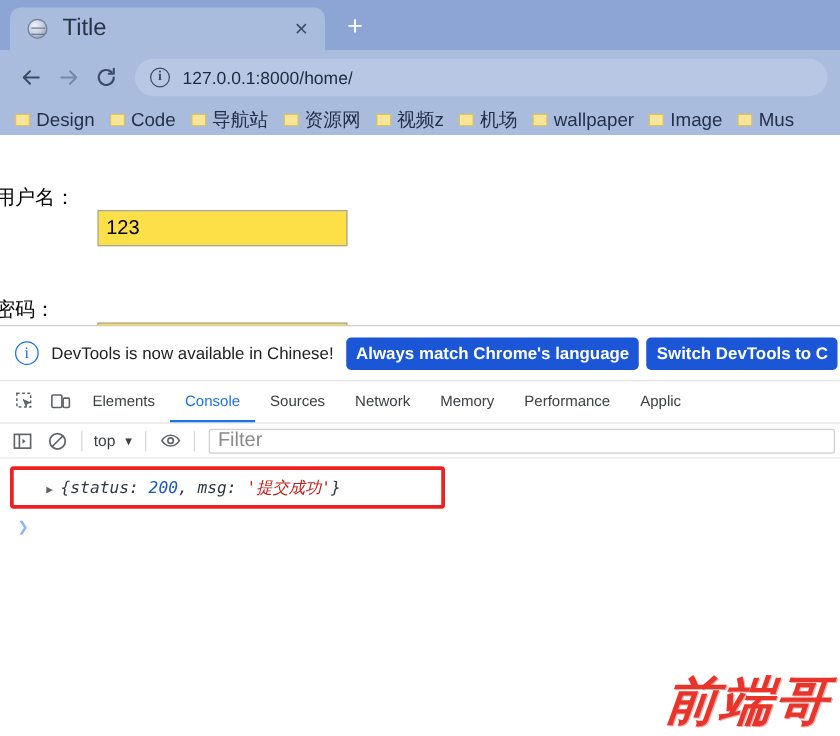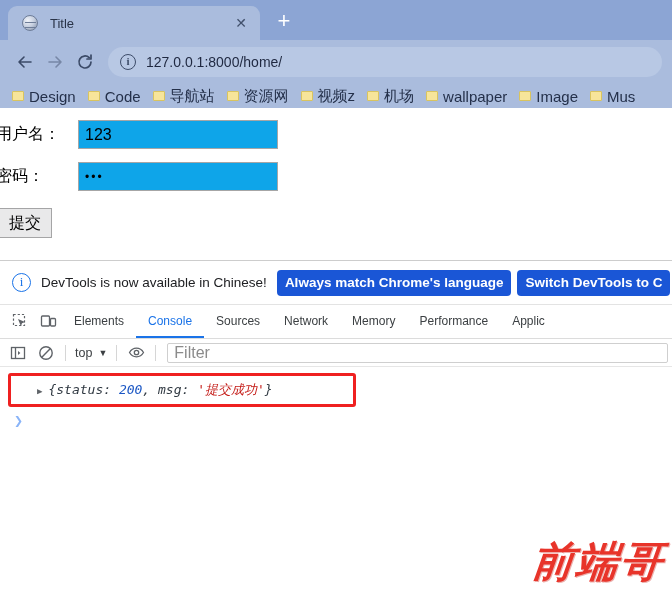--- a/index.html
+++ b/index.html
@@ -41,21 +41,21 @@
   }
   .tab-favicon::after {
     content: "";
     position: absolute; left: 2px; top: 6px;
     width: 11px; height: 4px;
     border-top: 1px solid #6e7d98;
     border-bottom: 1px solid #6e7d98;
   }
   .tab-title {
     margin-left: 12px;
-    font-size: 13px;
+    font-size: 19px;
     color: #2a3448;
     flex: 1;
     white-space: nowrap;
     overflow: hidden;
   }
   .tab-close {
     width: 18px; height: 18px;
     font-size: 14px; line-height: 18px;
     text-align: center; color: #41506b;
     cursor: pointer;
@@ -155,25 +155,26 @@
     font-size: 16px;
     color: #000;
     margin-left: -8px;
     width: 82px;
     flex: none;
     white-space: nowrap;
   }
   .form-input {
     height: 29px;
     border: 1px solid #a6a6a6;
-    background: #0ea5e9;
+    background: #fde047;
     font-size: 16px;
     padding: 0 6px;
     color: #000;
     font-family: "Liberation Sans", sans-serif;
+    margin-top: 48px;
   }
   #username-input { width: 200px; }
   #password-input { width: 200px; font-size: 12px; letter-spacing: 2px; }
   .submit-btn {
     margin-left: -2px;
     margin-top: 4px;
     height: 30px;
     padding: 0 10px;
     font-size: 16px;
     background: #e9e9ea;

